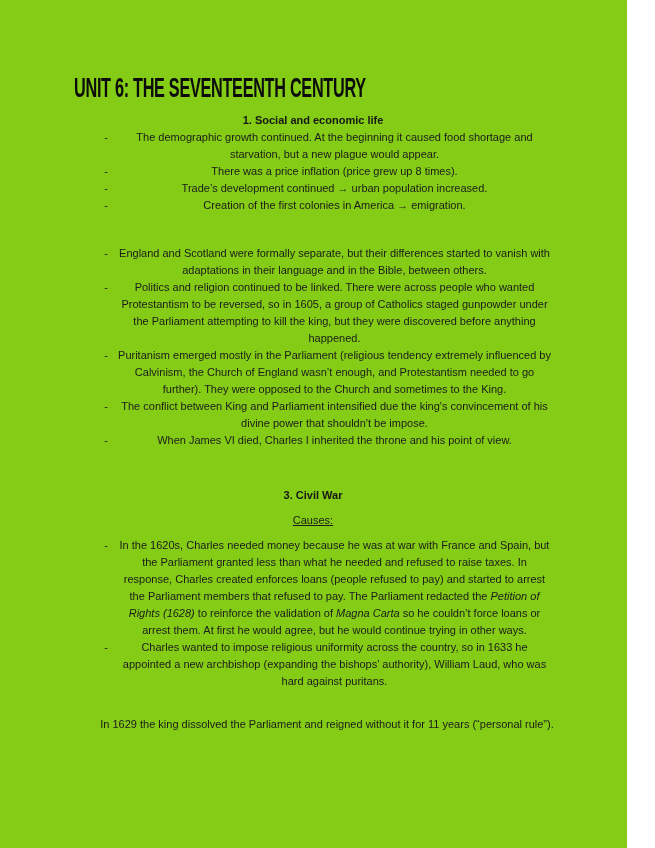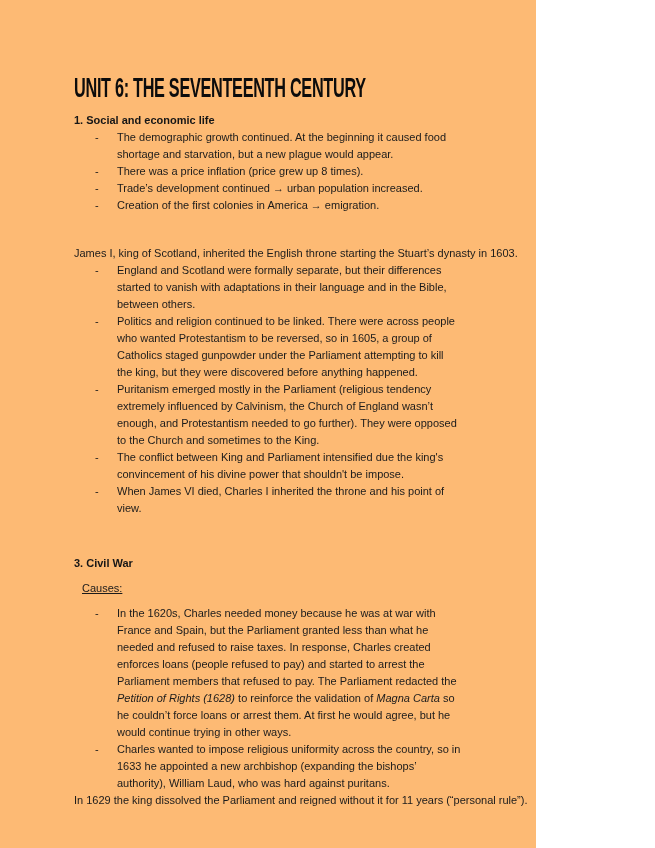--- a/index.html
+++ b/index.html
@@ -2,58 +2,58 @@
 <html><head>
 <meta charset="utf-8">
 <style>
   html, body {
     margin: 0;
     padding: 0;
     background: #ffffff;
   }
   .page {
     position: relative;
-    width: 536px;
+    width: 627px;
     height: 848px;
     box-sizing: border-box;
-    background: #fdba74;
+    background: #84cc16;
     padding: 76px 75px 0 74px;
     font-family: "Liberation Sans", sans-serif;
     font-size: 11px;
     line-height: 17px;
     color: #1b1b1b;
     overflow: hidden;
   }
   .doc-title {
     font-family: "Liberation Sans", sans-serif;
     font-size: 28px;
     line-height: 24px;
     font-weight: 700;
     color: #0c0c0c;
     letter-spacing: -0.5px;
     white-space: nowrap;
     transform: scaleX(0.58);
     transform-origin: 0 50%;
     margin: 0 0 12px 0;
   }
-  .sec { margin: 0; }
+  .sec { margin: 0; text-align: center; }
   .sec-2 { margin-top: 31px; }
   .sec-3 { margin-top: 38px; }
   .sec-heading {
     font-size: 11px;
     font-weight: 700;
     line-height: 17px;
     margin: 0;
     color: #161616;
   }
   .intro, .closing {
     margin: 0;
     width: 506px;
   }
-  .closing { }
+  .closing { margin-top: 26px; }
   .subheading {
     margin: 8px;
     text-decoration: underline;
   }
   ul.bullets {
     list-style: none;
     margin: 0;
     padding: 0;
   }
   li.bullet {
@@ -94,21 +94,20 @@
         <span class="bullet-text">Trade’s development continued → urban population increased.</span>
       </li>
       <li class="bullet">
         <span class="bullet-marker">-</span>
         <span class="bullet-text">Creation of the first colonies in America → emigration.</span>
       </li>
     </ul>
   </div>
 
   <div class="sec sec-2">
-    <p class="intro">James I, king of Scotland, inherited the English throne starting the Stuart’s dynasty in 1603.</p>
     <ul class="bullets">
       <li class="bullet">
         <span class="bullet-marker">-</span>
         <span class="bullet-text">England and Scotland were formally separate, but their differences started to vanish with adaptations in their language and in the Bible, between others.</span>
       </li>
       <li class="bullet">
         <span class="bullet-marker">-</span>
         <span class="bullet-text">Politics and religion continued to be linked. There were across people who wanted Protestantism to be reversed, so in 1605, a group of Catholics staged gunpowder under the Parliament attempting to kill the king, but they were discovered before anything happened.</span>
       </li>
       <li class="bullet">

